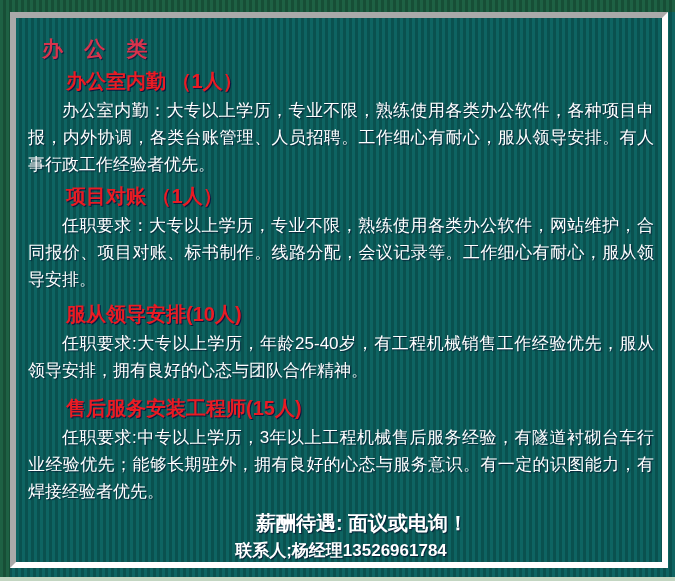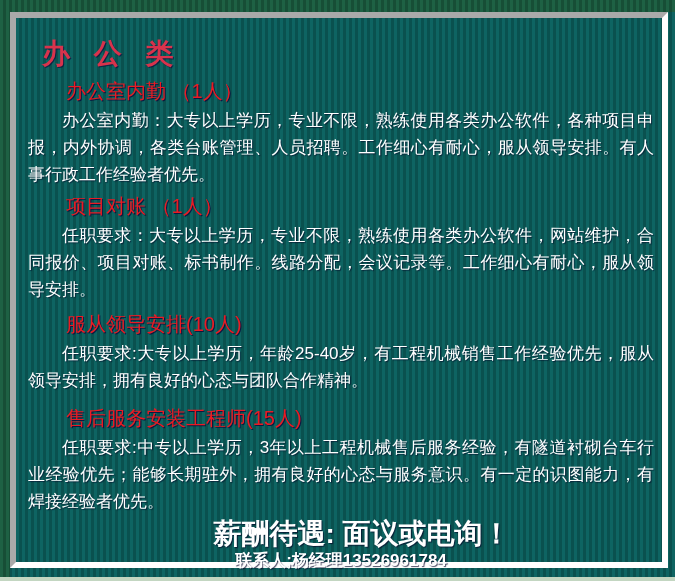--- a/index.html
+++ b/index.html
@@ -32,47 +32,48 @@
     box-sizing:border-box;
     border:6px solid;
     border-color:#a9a9a9 #ffffff #ffffff #a9a9a9;
     background-color:#0c5e5b;
     background-image:repeating-linear-gradient(90deg,
       #0e6462 0px,#0e6462 3px,#0a514f 3px,#0a514f 6px);
     padding:10px 8px 0 12px;
   }
   .category-title{
     color:#d8334c;
-    font-size:28px;font-weight:bold;
+    font-size:21px;font-weight:bold;
     letter-spacing:8px;
     margin:7px 0 2px 14px;
     text-shadow:1px 1px 0 rgba(10,10,60,0.65);
+    font-family:Liberation Serif, serif;
   }
   .job-title{
     color:#ea1b23;
-    font-size:20px;font-weight:normal;
+    font-size:20px;font-weight:bold;
     margin:5px 0 1px 38px;
     text-shadow:1px 1px 0 rgba(10,10,60,0.8);
   }
   .job-title.gap-s{margin-top:8px;}
   .job-title.gap-l{margin-top:11px;}
   .job-req{
     color:#ffffff;
     font-size:17px;line-height:27px;
     text-indent:2em;
     text-align:justify;
     margin:2px 0 0 0;
     text-shadow:1px 1px 1px rgba(5,5,40,0.6);
   }
   .footer{
     text-align:center;color:#ffffff;font-weight:bold;
     margin-top:5px;
     text-shadow:1px 1px 1px rgba(5,5,40,0.7);
   }
-  .salary-line{font-size:28px;line-height:27px;padding-left:42px;}
+  .salary-line{font-size:20px;line-height:27px;padding-left:42px;}
   .contact-line{font-size:17px;line-height:28px;}
 </style>
 </head>
 <body>
 
 <div id="canvas">
   <div class="band band-top"></div>
   <div class="band band-left"></div>
 
   <div class="panel">

